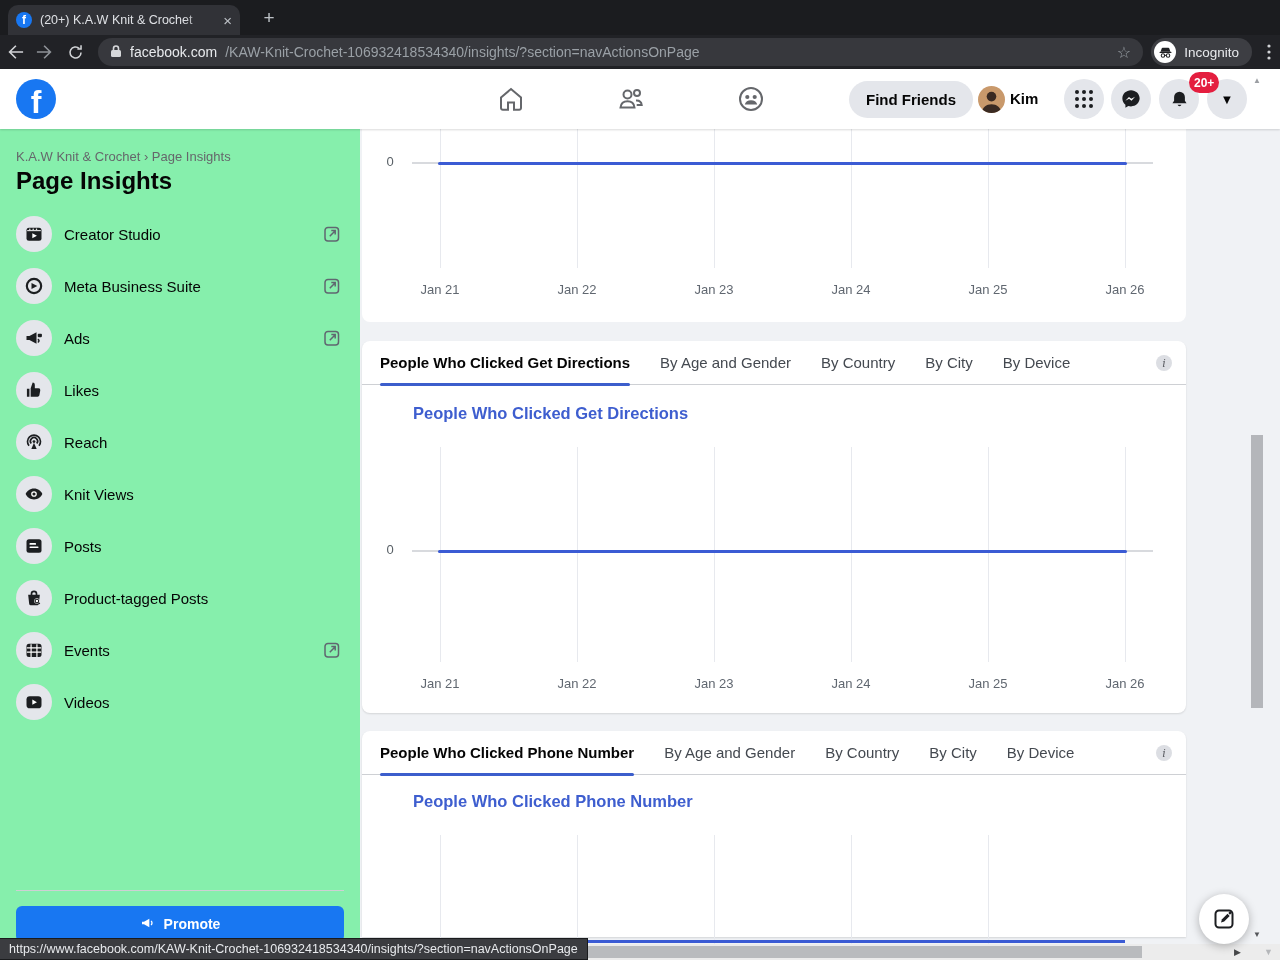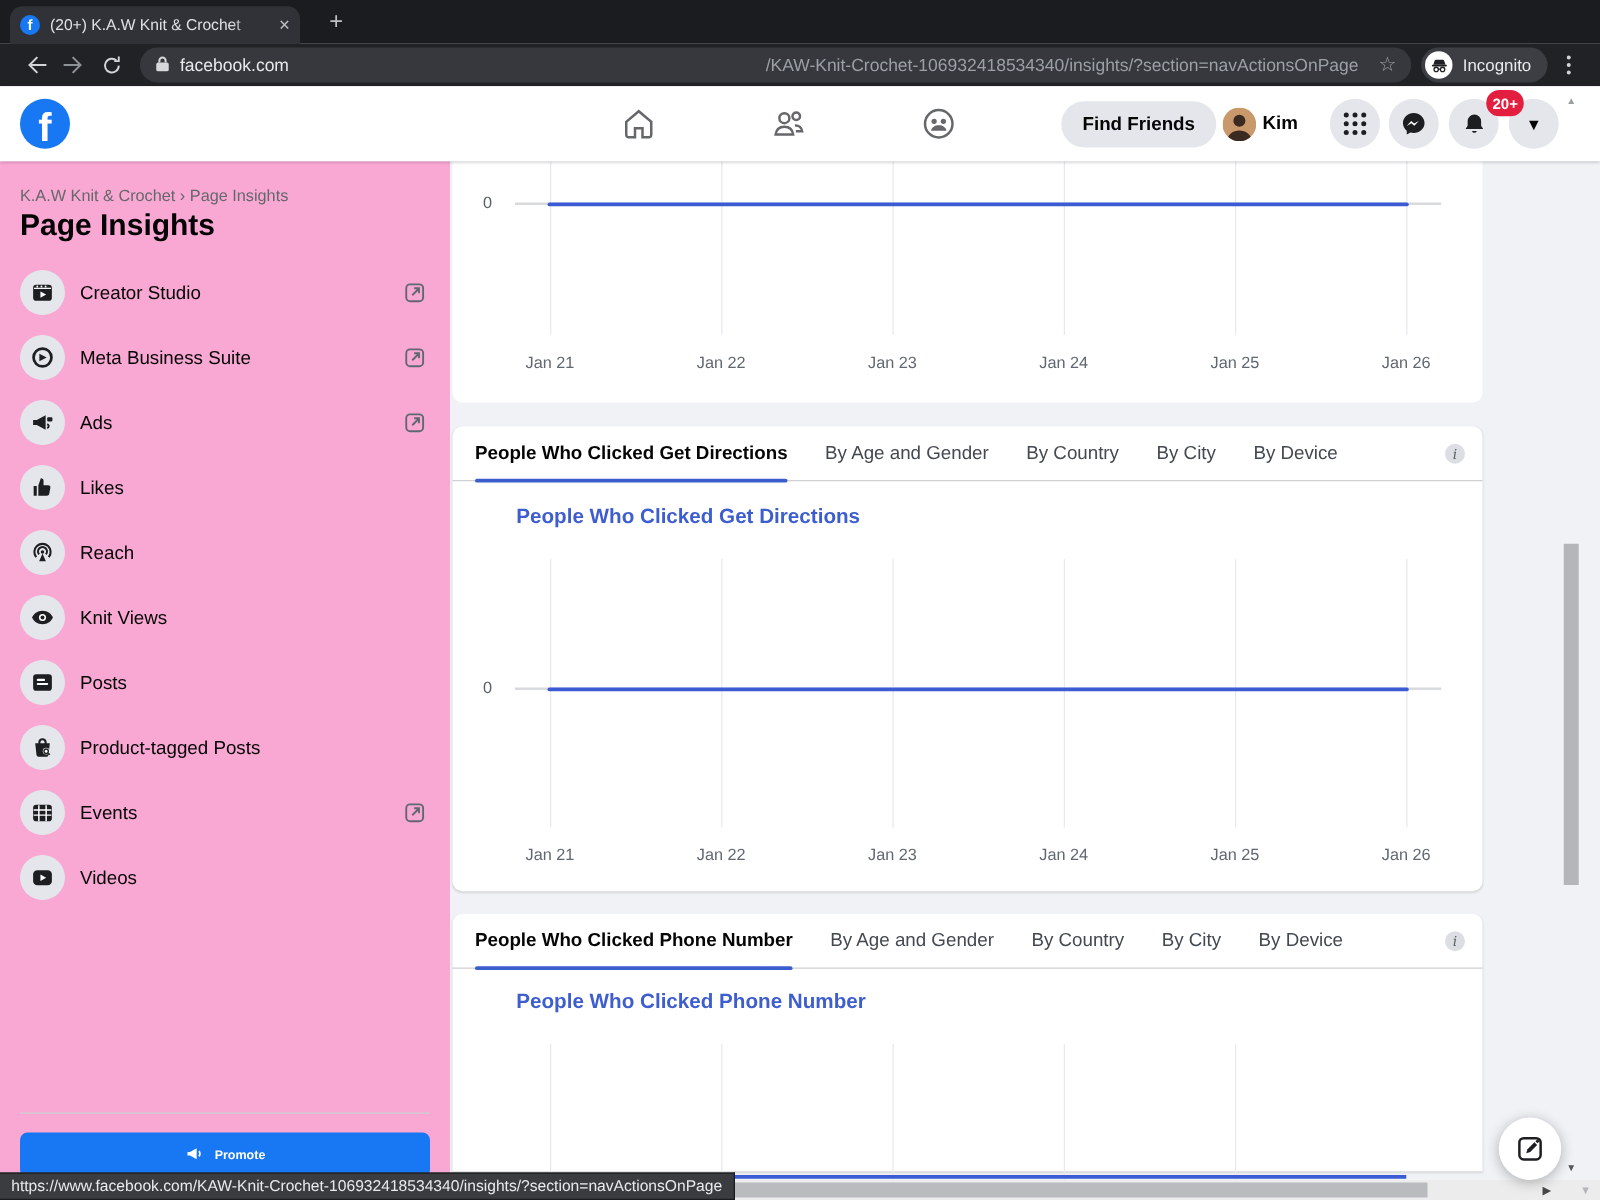--- a/index.html
+++ b/index.html
@@ -7,58 +7,58 @@
   body { position:relative; overflow:hidden; font-family:"Liberation Sans",sans-serif; background:#f0f2f5; }
 
   
   .tabstrip { position:absolute; left:0; top:0; width:1280px; height:35px; background:#1b1c1f; }
   .btab { position:absolute; left:8px; top:5px; width:232px; height:30px; background:#313237; border-radius:10px 10px 0 0; display:flex; align-items:center; padding:0 8px; gap:8px; }
   .favicon { width:16px; height:16px; border-radius:50%; background:#1877f2; color:#fff; font-weight:bold; font-size:12px; display:flex; align-items:flex-end; justify-content:center; line-height:15px; flex:0 0 16px; }
   .tabtitle { color:#dfe1e5; font-size:12.5px; white-space:nowrap; overflow:hidden; flex:1; -webkit-mask-image:linear-gradient(90deg,#000 82%,transparent); mask-image:linear-gradient(90deg,#000 82%,transparent); }
   .tabclose { color:#bdc1c6; font-size:15px; line-height:15px; }
   .newtab { position:absolute; left:258px; top:7px; width:22px; height:22px; color:#bdc1c6; font-size:19px; text-align:center; line-height:21px; }
 
-  .toolbar { position:absolute; left:0; top:35px; width:1280px; height:34px; background:#212226; display:flex; align-items:center; padding:0 14px; }
+  .toolbar { position:absolute; left:0; top:35px; width:1280px; height:34px; background:#212226; display:flex; align-items:center; padding:0 0; }
   .navbtn { width:30px; height:28px; display:flex; align-items:center; justify-content:center; }
   .omnibox { flex:1; height:28px; background:#37383d; border-radius:14px; display:flex; align-items:center; padding:0 12px; gap:8px; margin:0 8px; font-size:14px; min-width:0; }
   .urldomain { color:#e8eaed; white-space:nowrap; }
-  .urlpath { color:#9aa0a6; white-space:nowrap; overflow:hidden; flex:1;text-align:right; }
+  .urlpath { color:#9aa0a6; white-space:nowrap; overflow:hidden; flex:1; }
   .star { color:#9aa0a6; font-size:16px; margin-left:8px; }
   .incog { height:28px; background:#3d3e43; border-radius:14px; display:flex; align-items:center; gap:8px; padding:0 13px 0 3px; color:#e8eaed; font-size:13.5px; white-space:nowrap; }
   .incogball { width:22px; height:22px; border-radius:50%; background:#fff; display:flex; align-items:center; justify-content:center; }
   .kebab { width:22px; display:flex; justify-content:center; margin-left:6px; }
 
   
   .fbheader { position:absolute; left:0; top:69px; width:1280px; height:60px; background:#fff; box-shadow:0 1px 2px rgba(0,0,0,.15); z-index:5; }
   .fblogo { position:absolute; left:16px; top:10px; width:40px; height:40px; border-radius:50%; background:#1877f2; color:#fff; font-weight:bold; font-size:32px; text-align:center; line-height:46px; }
   .searchpill { position:absolute; left:64px; top:10px; width:280px; height:40px; border-radius:20px; background:#f0f2f5; display:flex; align-items:center; padding:0 12px; gap:8px; }
   .searchtext { color:#65676b; font-size:15px; }
   .centericons { position:absolute; left:497px; top:16px; display:flex; gap:92px; }
   .centericons > span { width:28px; height:28px; display:block; }
   .ffpill { position:absolute; left:849px; top:12px; height:37px; padding:0 17px; border-radius:19px; background:#e4e6eb; display:flex; align-items:center; font-weight:bold; font-size:15px; color:#050505; }
   .avatar { position:absolute; left:978px; top:17px; width:27px; height:27px; border-radius:50%; overflow:hidden; }
   .username { position:absolute; left:1010px; top:21px; font-weight:bold; font-size:15px; color:#050505; }
   .hbtn { position:absolute; top:10px; width:40px; height:40px; border-radius:50%; background:#e4e6eb; display:flex; align-items:center; justify-content:center; }
   .badge { position:absolute; left:1189px; top:3px; min-width:23px; height:21px; border-radius:11px; background:#e41e3f; color:#fff; font-size:12px; font-weight:bold; display:flex; align-items:center; justify-content:center; padding:0 5px; z-index:6; }
   .caretchar { font-size:13px; color:#050505; }
 
   
-  .sidebar { position:absolute; left:0; top:129px; width:360px; height:815px; background:#f9a8d4; z-index:2;padding-left:44px; }
+  .sidebar { position:absolute; left:0; top:129px; width:360px; height:815px; background:#86efac; z-index:2;padding-left:44px; }
   .crumb { position:absolute; left:16px; top:20px; font-size:13px; color:#65676b; }
   .sidetitle { position:absolute; left:16px; top:38px; font-size:24px; font-weight:800; color:#050505; }
   .sidenav { position:absolute; left:8px; top:79px; width:344px; }
   .side-item { height:52px; display:flex; align-items:center; gap:12px; padding:0 8px; border-radius:8px; position:relative; }
   .side-item.active { background:#ebedf0; }
   .icircle { width:36px; height:36px; border-radius:50%; background:#e4e6eb; display:flex; align-items:center; justify-content:center; flex:0 0 36px; }
   .side-item.active .icircle { background:#1877f2; }
   .icircle svg { width:20px; height:20px; }
   .side-label { font-size:15px; color:#050505; }
   .ext { position:absolute; right:10px; width:20px; height:20px; }
   .sidesep { position:absolute; left:16px; top:761px; width:328px; border-top:1px solid #ced0d4; }
-  .promote { position:absolute; left:16px; top:777px; width:328px; height:36px; background:#1877f2; border-radius:6px; color:#fff; font-weight:bold; font-size:10px; display:flex; align-items:center; justify-content:center; gap:8px; }
+  .promote { position:absolute; left:16px; top:777px; width:328px; height:36px; background:#1877f2; border-radius:6px; color:#fff; font-weight:bold; font-size:14px; display:flex; align-items:center; justify-content:center; gap:8px; }
 
   
   .card { position:absolute; left:362px; width:824px; background:#fff; border-radius:8px; box-shadow:0 1px 2px rgba(0,0,0,.12); z-index:1; }
   .card1 { top:129px; height:193px; border-radius:0 0 8px 8px; box-shadow:none; }
   .card2 { top:341px; height:372px; }
   .card3 { top:731px; height:206px; border-radius:8px 8px 0 0; }
   .tabrow { height:44px; border-bottom:1px solid #ced0d4; display:flex; align-items:center; padding:0 18px; gap:30px; position:relative; }
   .tab-item { font-size:15px; color:#444950; position:relative; height:44px; display:flex; align-items:center; white-space:nowrap; }
   .tab-item.active { font-weight:bold; color:#050505; }
   .tab-item.active::after { content:""; position:absolute; left:0; right:0; bottom:-1px; height:3px; background:#3c5ecc; border-radius:2px; }

